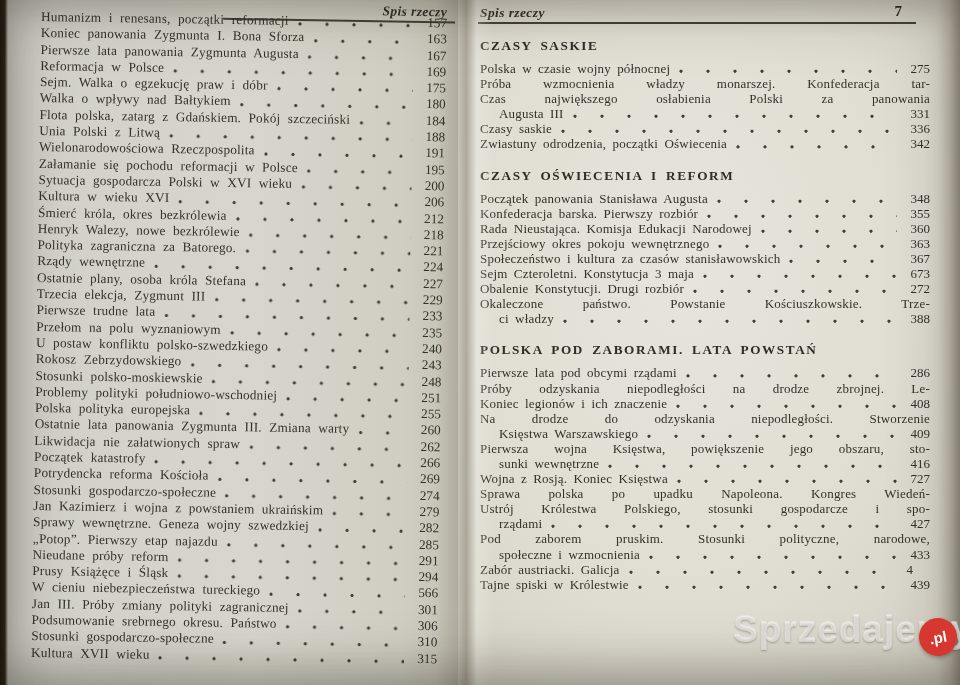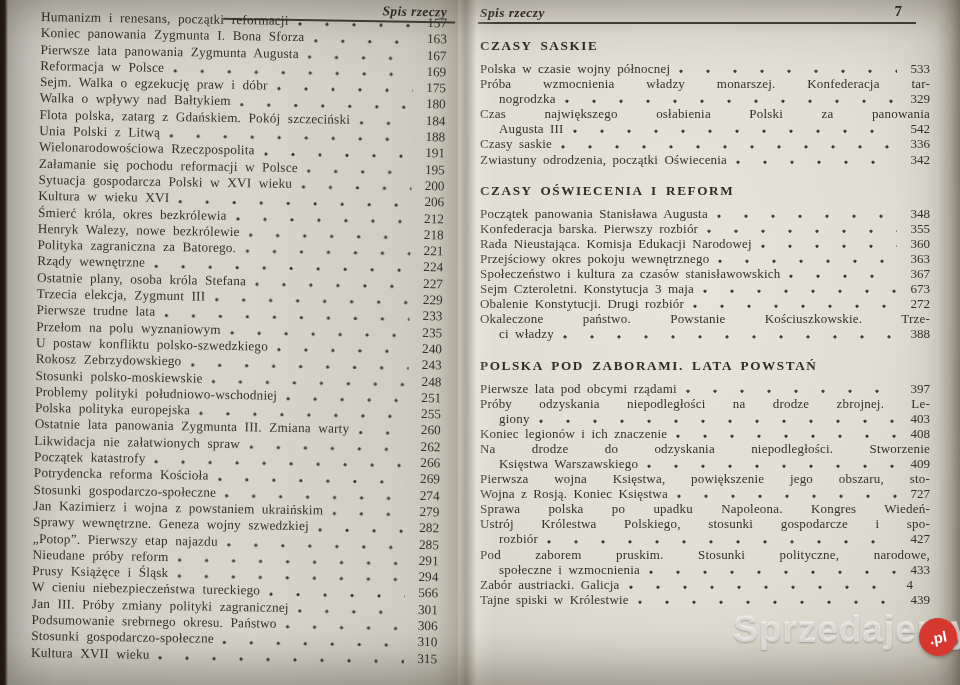--- a/index.html
+++ b/index.html
@@ -284,33 +284,28 @@
       <div class="right-head">
         <span class="rh-title">Spis rzeczy</span>
         <span class="rh-page">7</span>
         <div class="rh-rule"></div>
       </div>
       <div class="toc-right" id="right-toc">
           <div class="sec-heading">CZASY SASKIE</div>
           <div class="toc-row">
             <span class="t">Polska w czasie wojny północnej</span>
             <span class="leader"></span>
-            <span class="p">533</span>
+            <span class="p">275</span>
           </div>
           <div class="toc-row fullline"><span class="t">Próba wzmocnienia władzy monarszej. Konfederacja tar-</span></div>
-          <div class="toc-row cont">
-            <span class="t">nogrodzka</span>
-            <span class="leader"></span>
-            <span class="p">329</span>
-          </div>
           <div class="toc-row fullline"><span class="t">Czas największego osłabienia Polski za panowania</span></div>
           <div class="toc-row cont">
             <span class="t">Augusta III</span>
             <span class="leader"></span>
-            <span class="p">542</span>
+            <span class="p">331</span>
           </div>
           <div class="toc-row">
             <span class="t">Czasy saskie</span>
             <span class="leader"></span>
             <span class="p">336</span>
           </div>
           <div class="toc-row">
             <span class="t">Zwiastuny odrodzenia, początki Oświecenia</span>
             <span class="leader"></span>
             <span class="p">342</span>
@@ -354,49 +349,49 @@
           <div class="toc-row fullline"><span class="t">Okaleczone państwo. Powstanie Kościuszkowskie. Trze-</span></div>
           <div class="toc-row cont">
             <span class="t">ci władzy</span>
             <span class="leader"></span>
             <span class="p">388</span>
           </div>
           <div class="sec-heading">POLSKA POD ZABORAMI. LATA POWSTAŃ</div>
           <div class="toc-row">
             <span class="t">Pierwsze lata pod obcymi rządami</span>
             <span class="leader"></span>
-            <span class="p">397</span>
+            <span class="p">286</span>
           </div>
           <div class="toc-row fullline"><span class="t">Próby odzyskania niepodległości na drodze zbrojnej. Le-</span></div>
-          <div class="toc-row cont">
-            <span class="t">giony</span>
-            <span class="leader"></span>
-            <span class="p">403</span>
-          </div>
           <div class="toc-row">
             <span class="t">Koniec legionów i ich znaczenie</span>
             <span class="leader"></span>
             <span class="p">408</span>
           </div>
           <div class="toc-row fullline"><span class="t">Na drodze do odzyskania niepodległości. Stworzenie</span></div>
           <div class="toc-row cont">
             <span class="t">Księstwa Warszawskiego</span>
             <span class="leader"></span>
             <span class="p">409</span>
           </div>
           <div class="toc-row fullline"><span class="t">Pierwsza wojna Księstwa, powiększenie jego obszaru, sto-</span></div>
+          <div class="toc-row cont">
+            <span class="t">sunki wewnętrzne</span>
+            <span class="leader"></span>
+            <span class="p">416</span>
+          </div>
           <div class="toc-row">
             <span class="t">Wojna z Rosją. Koniec Księstwa</span>
             <span class="leader"></span>
             <span class="p">727</span>
           </div>
           <div class="toc-row fullline"><span class="t">Sprawa polska po upadku Napoleona. Kongres Wiedeń-</span></div>
           <div class="toc-row fullline"><span class="t">Ustrój Królestwa Polskiego, stosunki gospodarcze i spo-</span></div>
           <div class="toc-row cont">
-            <span class="t">rozbiór</span>
+            <span class="t">rządami</span>
             <span class="leader"></span>
             <span class="p">427</span>
           </div>
           <div class="toc-row fullline"><span class="t">Pod zaborem pruskim. Stosunki polityczne, narodowe,</span></div>
           <div class="toc-row cont">
             <span class="t">społeczne i wzmocnienia</span>
             <span class="leader"></span>
             <span class="p">433</span>
           </div>
           <div class="toc-row">

